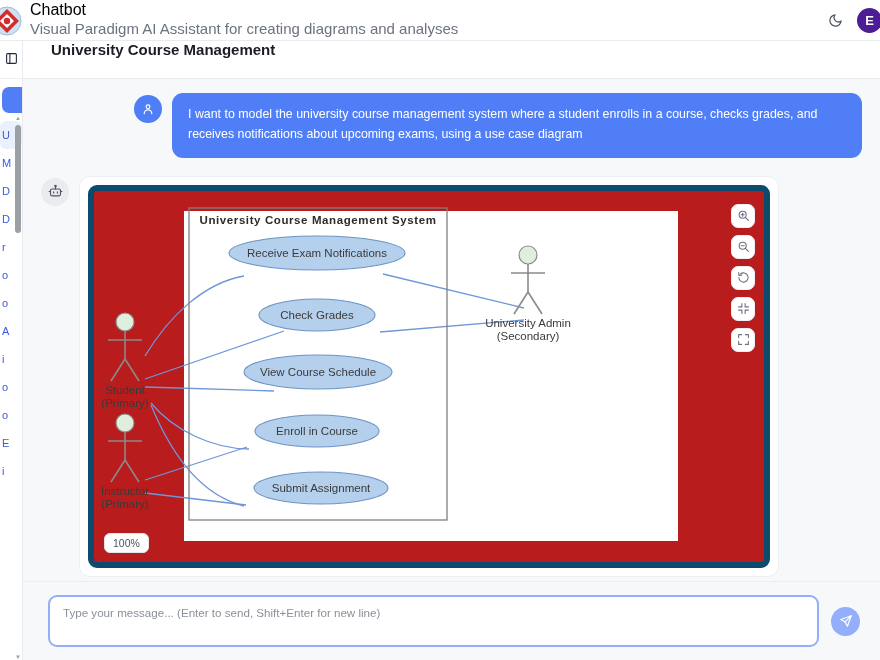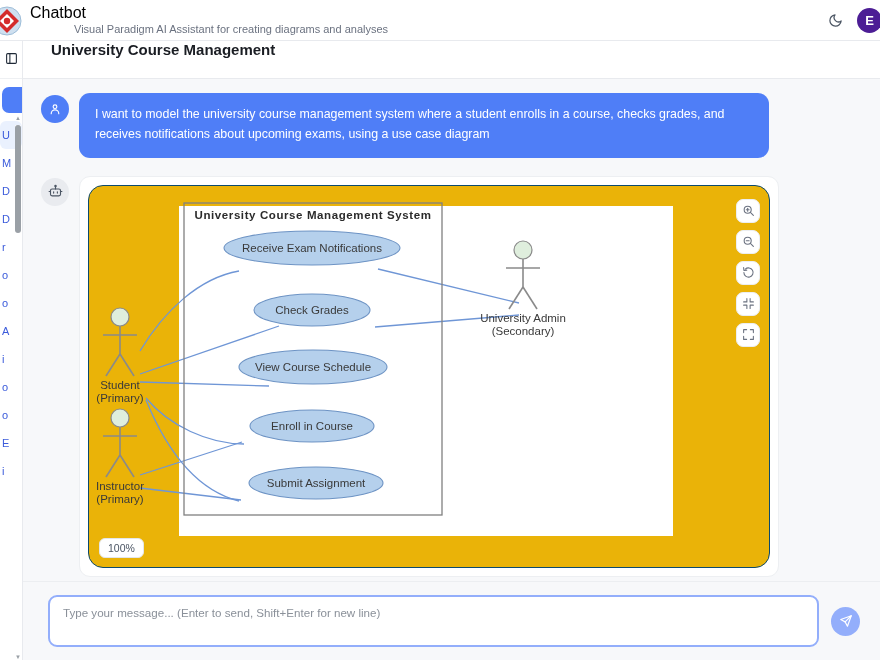--- a/index.html
+++ b/index.html
@@ -14,21 +14,21 @@
   
   .brandbar {
     position: absolute; top: 0; left: 0; width: 880px; height: 41px;
     background: #ffffff; border-bottom: 1px solid #e8eaee;
     display: flex; align-items: center;
   }
   .brand-logo {
     position: absolute; left: -10px; top: 4px; width: 34px; height: 34px;
   }
   .brand-text { margin-left: 30px; display: flex; flex-direction: column; justify-content: center; }
-  .brand-sub { font-size: 11px; color: #6b7280; line-height: 1.3; margin-left: 44px; }
+  .brand-sub { font-size: 15px; color: #6b7280; line-height: 1.3; }
   .brand-right { position: absolute; right: 8px; top: 0; height: 41px; display: flex; align-items: center; gap: 12px; }
   .moon-btn { width: 20px; height: 20px; display: flex; align-items: center; justify-content: center; cursor: pointer; }
   .avatar-top {
     width: 25px; height: 25px; border-radius: 50%; background: #4c1d95;
     color: #fff; font-size: 13px; font-weight: bold;
     display: flex; align-items: center; justify-content: center;
     margin-right: -10px;
   }
 
   
@@ -66,21 +66,21 @@
     display: flex; padding-left: 28px;
   }
   .page-title { font-size: 15px; font-weight: bold; color: #1a1d23; }
 
   .convo {
     position: absolute; top: 38px; left: 0; width: 857px; height: 543px;
     background: #f7f8fa; overflow: hidden; padding: 14px 18px 0 18px;
   }
 
   
-  .row-user { display: flex; align-items: flex-start; justify-content: flex-start; gap: 10px; margin-bottom: 18px; }
+  .row-user { display: flex; align-items: flex-start; justify-content: flex-end; gap: 10px; margin-bottom: 18px; }
   .av-user {
     width: 28px; height: 28px; border-radius: 50%; background: #4f7ef7;
     display: flex; align-items: center; justify-content: center; flex: 0 0 auto;
     margin-top: 2px;
   }
   .bubble-user {
     max-width: 690px; background: #4f7ef7; color: #ffffff;
     border-radius: 11px; padding: 11px 16px 13px 16px;
     font-size: 12.4px; line-height: 1.65;
   }
@@ -90,22 +90,22 @@
   .av-bot {
     width: 28px; height: 28px; border-radius: 50%; background: #e9ebef;
     display: flex; align-items: center; justify-content: center; flex: 0 0 auto;
     margin-top: 2px;
   }
   .bot-card {
     flex: 1; background: #ffffff; border: 1px solid #edeff2; border-radius: 11px;
     padding: 8px; position: relative; max-width: 700px;
   }
   .diagram-wrap {
-    position: relative; background: #eab308; border: 1px solid #0c4a6e;
-    border-radius: 15px; height: 383px; overflow: hidden;
+    position: relative; background: #b91c1c; border: 6px solid #0c4a6e;
+    border-radius: 9px; height: 383px; overflow: hidden;
   }
   .canvas-white {
     position: absolute; left: 90px; top: 20px; width: 494px; height: 330px;
     background: #ffffff;
   }
   .diag-svg { position: absolute; left: 0; top: 0; }
 
   
   .diag-tools { position: absolute; right: 9px; top: 13px; display: flex; flex-direction: column; gap: 7px; }
   .tool-btn {

